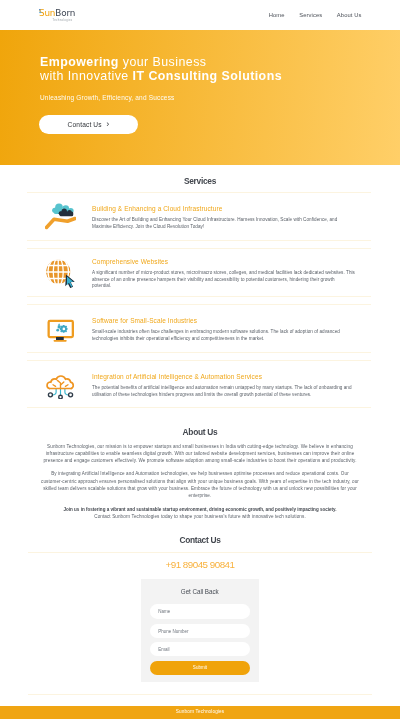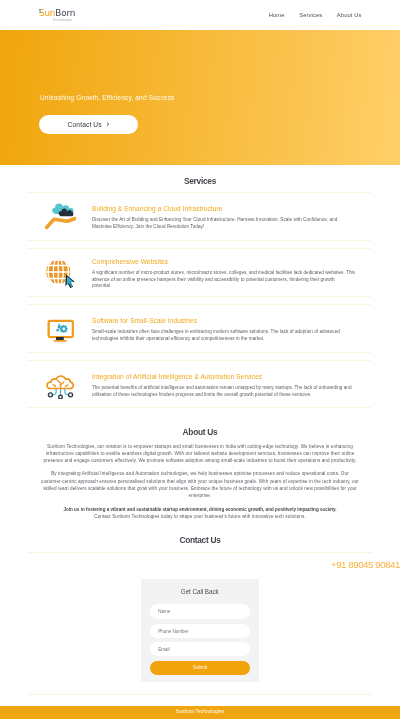--- a/index.html
+++ b/index.html
@@ -69,21 +69,21 @@
 
   
   .about { position:absolute; top:426.5px; left:41px; width:318px; text-align:center; }
   .about p { font-size:4.6px; color:#585e66; line-height:7.2px; letter-spacing:0.1px; margin-top:6.2px; }
   .about p.bold { font-weight:bold; color:#44484f; margin-top:6.5px; }
   .about p.bold > span.b1 { font-size:4.56px; letter-spacing:0.0px; font-weight:bold; color:#44484f; display:inline; }
   .about p.bold > span.b2 { font-weight:normal; color:#585e66; display:block; font-size:4.6px; letter-spacing:0.1px;}
 
   
   .contact { position:absolute; top:535px; left:0; width:400px; text-align:center; }
-  .phone { font-size:9.8px; color:#F8B13C; margin-top:14px; letter-spacing:-0.5px;text-align:right;}
+  .phone { font-size:9.8px; color:#F8B13C; margin-top:14px; letter-spacing:-0.5px;}
   .contact-panel { position:absolute; left:28px; top:16.5px; width:344px; height:143.5px;
      border-top:1px solid #fcf4e0; border-bottom:1px solid #fcf4e0; }
   .form-card { position:absolute; left:141px; top:44.3px; width:117.5px; height:103px;
      background:#f3f3f3; padding:9px 10px 0; }
   .form-card input, .submit { left:9px !important; }
   .form-title { font-size:6.3px; color:#494e56; letter-spacing:-0.05px; }
   .form-card input {
     display:block; width:100px; height:14.6px; border-radius:7.3px; border:none; background:#fff;
     font-size:4.5px; color:#6c727a; padding:0 8.2px; font-family:inherit;
     position:absolute; left:150px; outline:none;
@@ -118,20 +118,24 @@
       </svg>
     </div>
     <div class="nav">
       <a href="#">Home</a>
       <a href="#">Services</a>
       <a href="#">About Us</a>
     </div>
   </div>
 
   <div class="hero">
+    <h1>
+      <b>Empowering</b><span> your Business</span><br>
+      <span>with Innovative </span><b>IT Consulting Solutions</b>
+    </h1>
     <p>Unleashing Growth, Efficiency, and Success</p>
     <div class="cta">
       <span>Contact Us</span>
       <span class="chev">›</span>
     </div>
   </div>
 
   <div class="services">
     <div class="sec-title">Services</div>
     <div class="svc-list">

